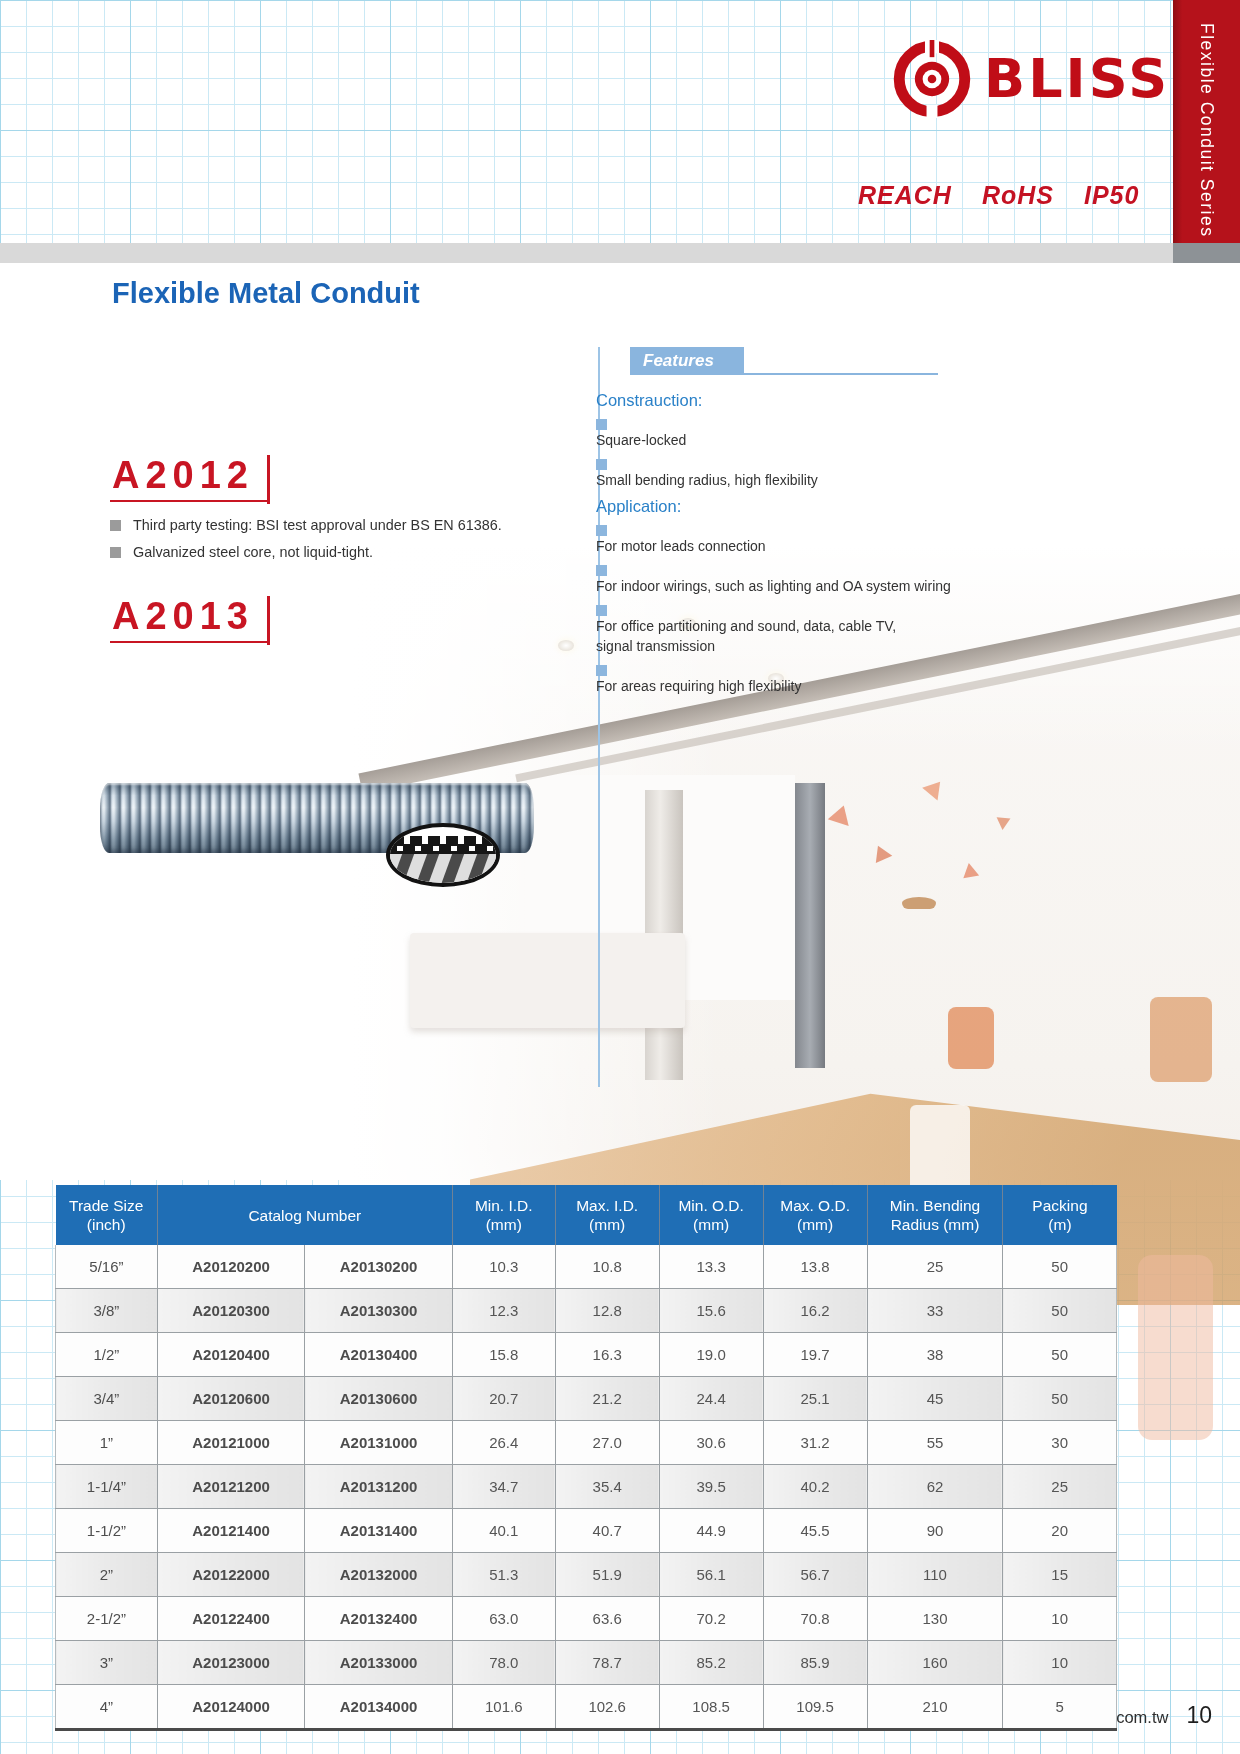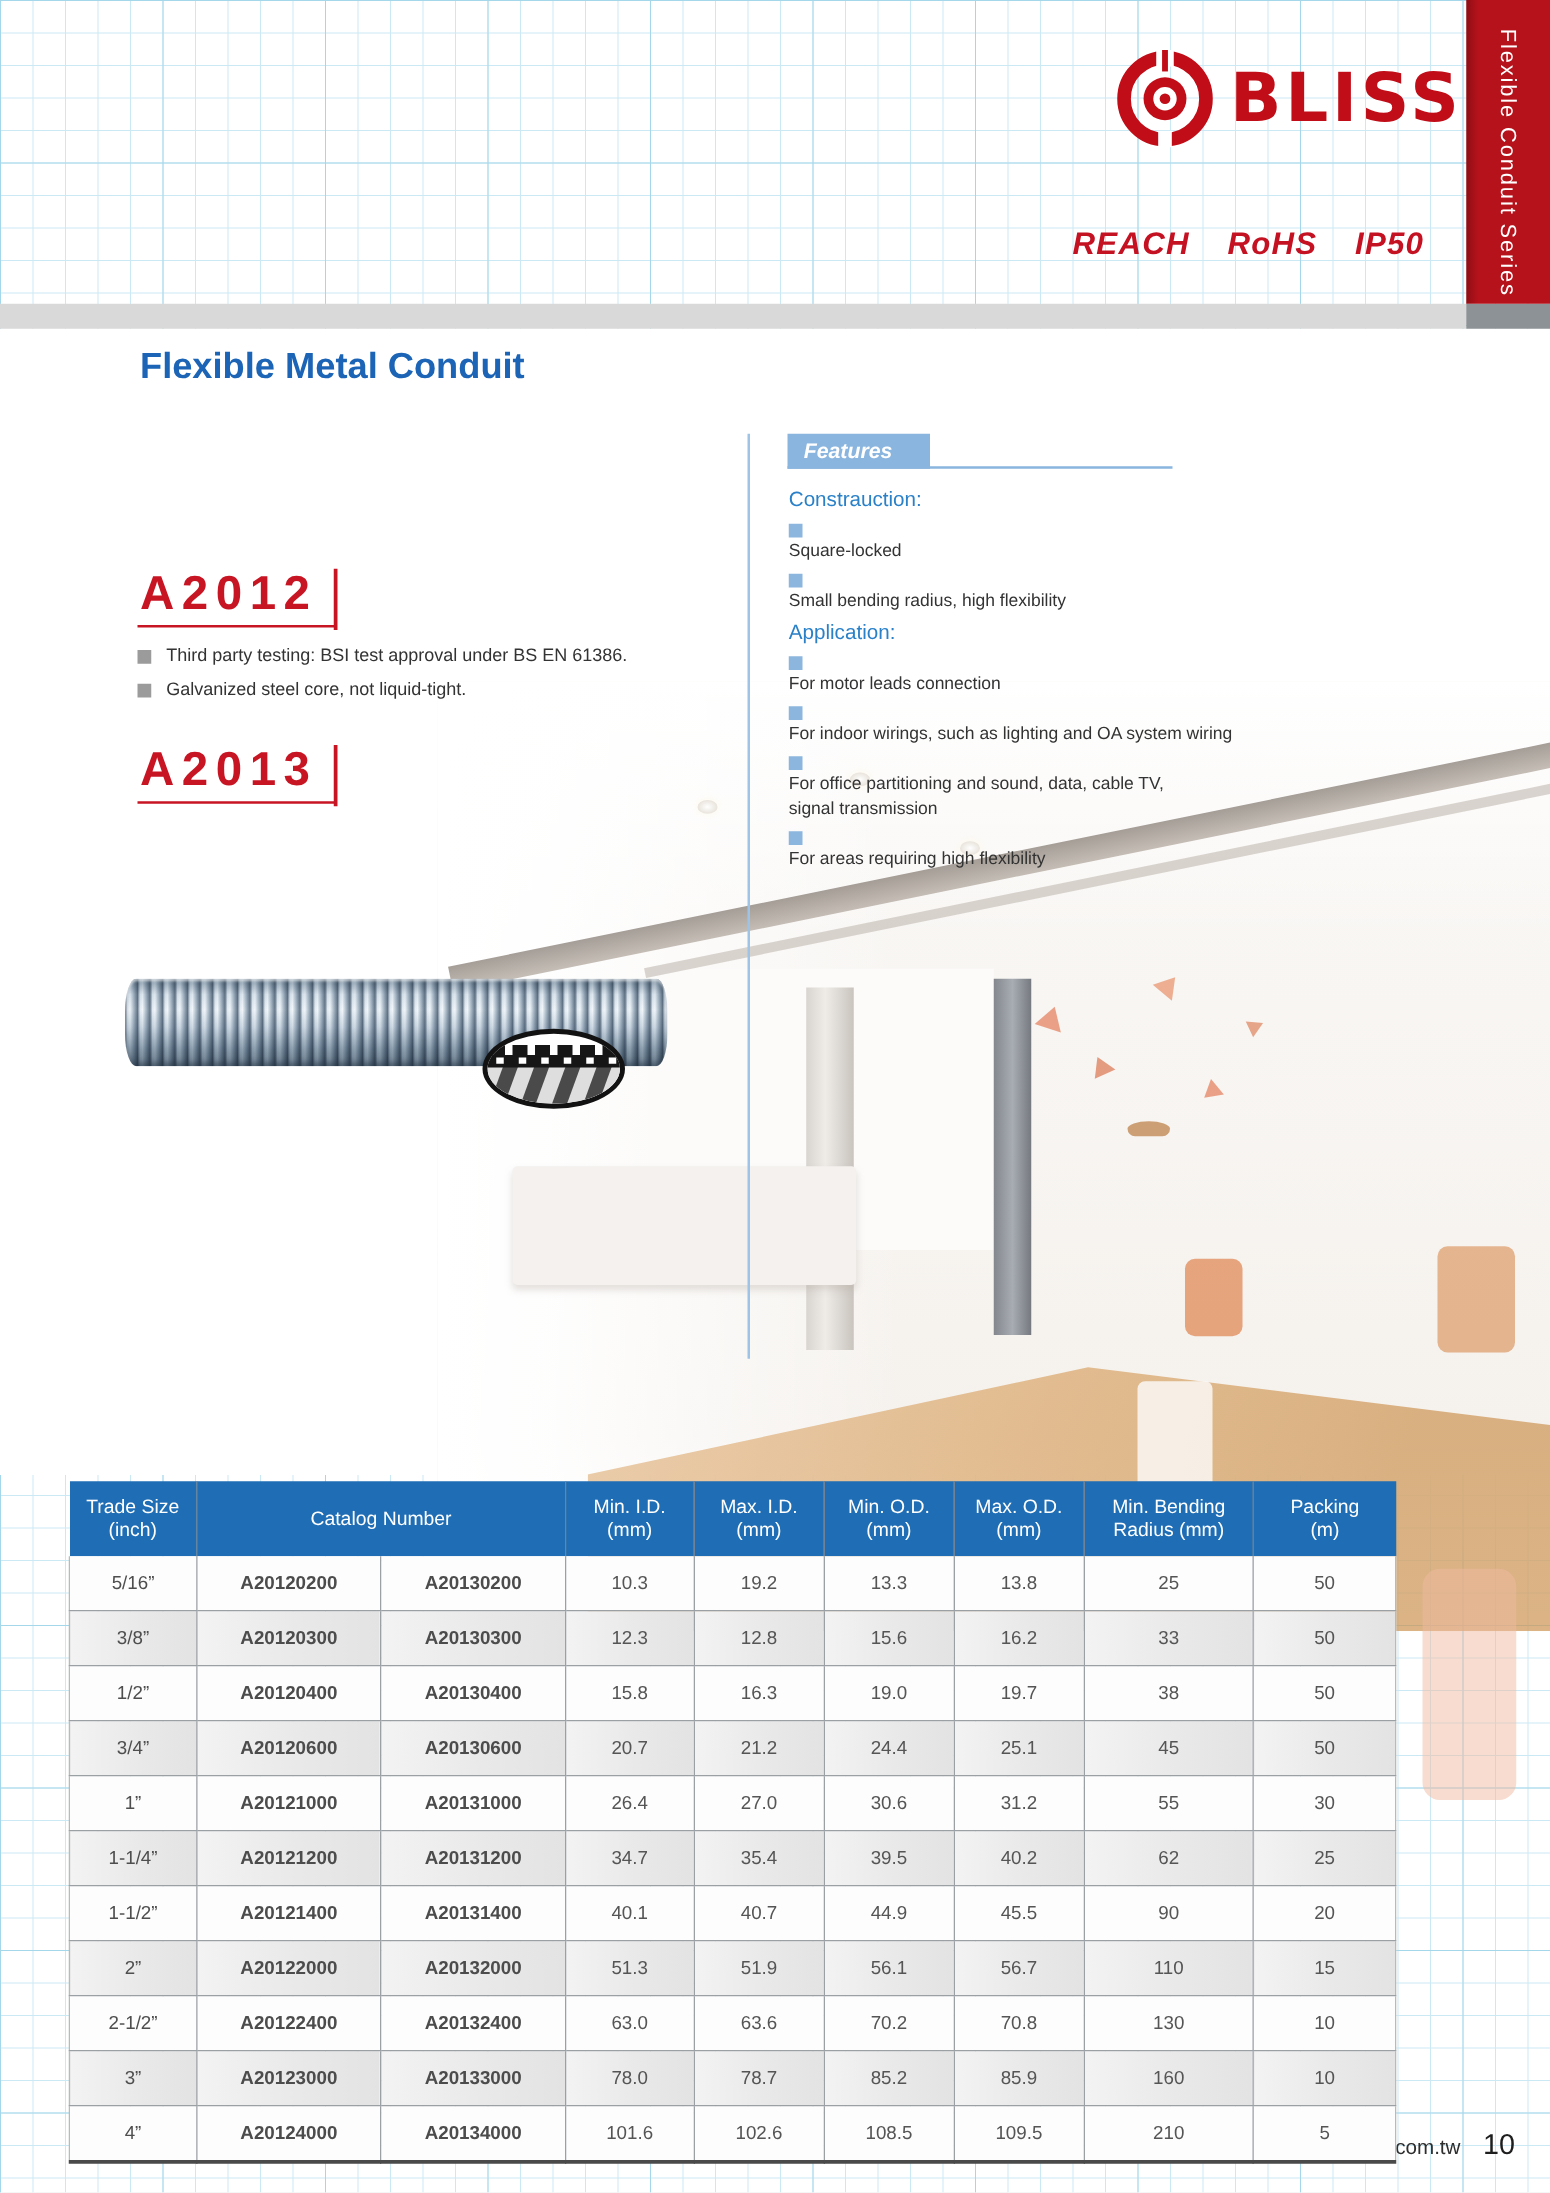--- a/index.html
+++ b/index.html
@@ -40,21 +40,21 @@
   ul.blist .sq{flex:0 0 auto;width:11px;height:11px;margin:5px 12px 0 0;}
   ul.gray-list .sq{background:#9b9b9b;}
   ul.blue-list .sq{background:#8cb6de;}
   .bt{white-space:pre-line;}
 
   
   .feat-vline{position:absolute;left:598px;top:347px;width:2px;height:740px;background:#9dc4e6;z-index:5;}
   .feat-box{position:absolute;left:630px;top:347px;width:114px;height:28px;background:#8ab5de;z-index:6;
     color:#fff;font-size:17px;font-style:italic;font-weight:700;line-height:28px;padding-left:13px;box-sizing:border-box;}
   .feat-underline{position:absolute;left:630px;top:373px;width:308px;height:2px;background:#8ab5de;z-index:6;}
-  .feat-content{position:absolute;left:631px;top:384px;width:390px;z-index:6;}
+  .feat-content{position:absolute;left:596px;top:384px;width:390px;z-index:6;}
   .feat-label{color:#2a81c8;font-size:16.5px;font-weight:400;margin:7px 0 3px 0;}
   .feat-content ul.blist{margin-top:2px;}
   .feat-content ul.blist li{font-size:14px;line-height:20px;margin:5px 0;flex-direction:column;}
   .feat-content ul.blist .sq{margin-top:4px;}
 
   
   .conduit{position:absolute;left:0;top:0;z-index:6;}
   .tube{position:absolute;left:100px;top:783px;width:434px;height:70px;border-radius:9px/26px;
     background:
       repeating-linear-gradient(90deg,#68798a 0px,#e9eff4 2px,#f8fbfd 4px,#aebcc8 7px,#68798a 10px),
@@ -297,21 +297,21 @@
         <th>Packing
 (m)</th>
       </tr>
     </thead>
     <tbody id="spec-body">
         <tr>
           <td class="c-size">5/16”</td>
           <td class="c-cat">A20120200</td>
           <td class="c-cat">A20130200</td>
           <td class="c-num">10.3</td>
-          <td class="c-num">19.2</td>
+          <td class="c-num">10.8</td>
           <td class="c-num">13.3</td>
           <td class="c-num">13.8</td>
           <td class="c-num">25</td>
           <td class="c-num">50</td>
         </tr>
         <tr>
           <td class="c-size">3/8”</td>
           <td class="c-cat">A20120300</td>
           <td class="c-cat">A20130300</td>
           <td class="c-num">12.3</td>

